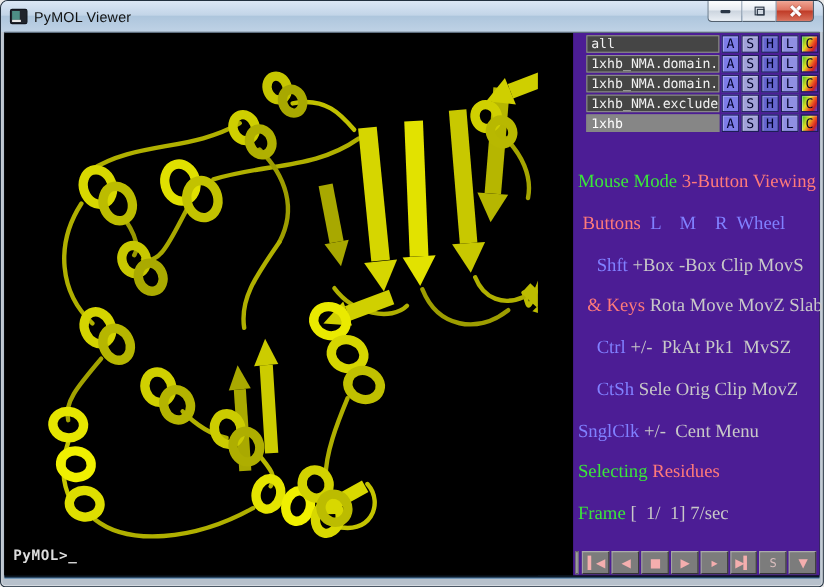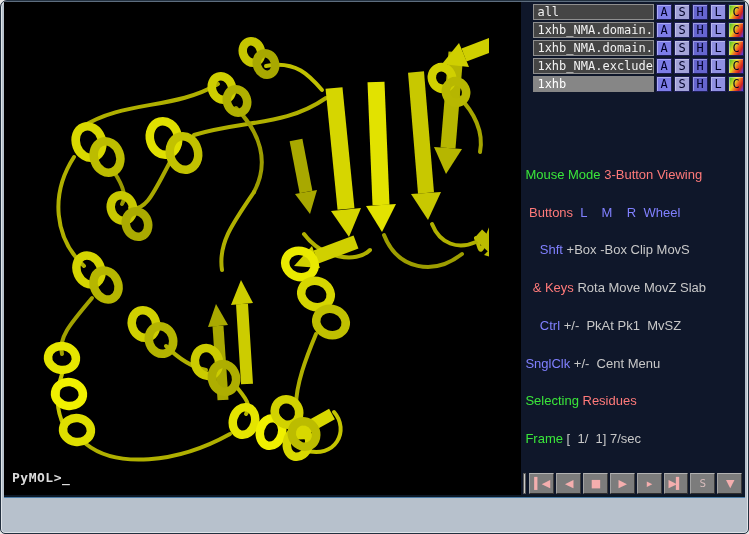--- a/index.html
+++ b/index.html
@@ -41,57 +41,75 @@
     position:relative;margin:0 3px 6px 3px;height:494px;display:flex;
     border-top:1px solid #5d6d7e;box-shadow:0 2px 0 #0c1825,0 3px 0 #4a7ba6;
     background:#000;
   }
   
   .viewport{position:relative;width:516px;height:100%;background:#000;overflow:hidden;cursor:crosshair;}
   .viewport svg{position:absolute;left:0;top:0;}
   .prompt{position:absolute;left:8px;bottom:10px;font-family:"DejaVu Sans Mono",monospace;
     font-size:13px;color:#dcdcdc;letter-spacing:.5px;font-weight:bold;}
   
-  .side-panel{position:relative;width:227px;height:100%;background:#0f172a;padding:2px 1px 0 12px;margin-left:32px;}
+  .side-panel{position:relative;width:227px;height:100%;background:#4c1d95;padding:2px 1px 0 12px;margin-left:32px;}
   .obj-row{display:flex;height:16px;margin-bottom:2px;gap:2px;}
   .obj-name{flex:1;background:#454545;border:1px solid #8f8f8f;color:#f2f2f2;
     font-family:"DejaVu Sans Mono",monospace;font-size:12px;line-height:14px;padding-left:3px;
     white-space:nowrap;overflow:hidden;cursor:pointer;}
   .obj-row.selected .obj-name{background:#868686;border-color:#868686;color:#fff;}
   .ashlc{width:16px;text-align:center;font-family:"DejaVu Sans Mono",monospace;font-size:12px;
     line-height:14px;color:#000028;border:1px solid #1d1d55;cursor:pointer;
     box-shadow:inset 1px 1px 0 rgba(255,255,255,.35);}
   .btn-a{background:#7d7de8;}
   .btn-s{background:#a2a2d8;}
   .btn-h{background:#6666cf;}
   .btn-l{background:#9090e2;}
   .btn-c{background:linear-gradient(120deg,#2fb52f 0%,#dede22 38%,#ee5522 62%,#cc2222 75%,#4霧444ff 100%);
     background:linear-gradient(120deg,#2fb52f 0%,#dede22 38%,#ee5522 62%,#cc2222 78%,#4444ff 100%);}
   
-  .mouse-panel{position:absolute;left:4px;bottom:24px;font-family:Liberation Sans, sans-serif;
-    font-size:13px;line-height:12.6px;white-space:pre;}
+  .mouse-panel{position:absolute;left:4px;bottom:24px;font-family:Liberation Serif, serif;
+    font-size:17px;line-height:12.6px;white-space:pre;}
   .c-g{color:#3ae63a;}
   .c-r{color:#ff7a7a;}
   .c-b{color:#8080ff;}
   .c-w{color:#c8c8c8;}
   
   .playback{position:absolute;left:2px;right:2px;bottom:1px;height:21px;display:flex;align-items:stretch;}
   .pb-handle{width:3px;background:#c9c9c9;border:1px solid #5a5a5a;margin-right:2px;}
   .pb-btn{flex:1;margin:0 1px;background:#7c7c7c;
     border-top:1px solid #b2b2b2;border-left:1px solid #a2a2a2;
     border-right:1px solid #3a3a3a;border-bottom:1px solid #2e2e2e;
     color:#f4aeae;font-family:"DejaVu Sans",sans-serif;font-size:11px;
     display:flex;align-items:center;justify-content:center;cursor:pointer;letter-spacing:-1px;white-space:nowrap;}
   .pb-btn.s-btn{color:#d8bcbc;font-family:"DejaVu Sans Mono",monospace;letter-spacing:0;}
 </style>
 </head>
 <body>
 
 <div class="window">
 
+  <div class="titlebar">
+    <div class="app-icon">
+        <div class="teal"></div>
+        <div class="dot"></div>
+      </div>
+    <div class="title-text">PyMOL Viewer</div>
+    <div class="win-buttons">
+      <div class="win-btn minimize">
+          <div class="glyph-min"></div>
+        </div>
+      <div class="win-btn maximize">
+          <div class="glyph-max"></div>
+        </div>
+      <div class="win-btn close">
+          <div class="glyph-close"></div>
+        </div>
+    </div>
+  </div>
 
   <div class="client">
 
     <div class="viewport">
       <svg width="516" height="494" viewBox="0 0 516 494">
         <defs>
           <linearGradient id="lg1" x1="0" y1="0" x2="0" y2="1">
             <stop offset="0" stop-color="#eded00"></stop>
               <stop offset="1" stop-color="#9e9e00"></stop>
           </linearGradient>
@@ -222,20 +240,21 @@
         <div class="ashlc btn-l">L</div>
         <div class="ashlc btn-c">C</div>
       </div>
 
       <div class="mouse-panel">
         <div><span class="c-g">Mouse Mode </span><span class="c-r">3-Button Viewing</span></div>
         <div><span class="c-r"> Buttons  </span><span class="c-b">L</span><span class="c-w">    </span><span class="c-b">M</span><span class="c-w">    </span><span class="c-b">R</span><span class="c-w">  </span><span class="c-b">Wheel</span></div>
         <div><span class="c-b">    Shft </span><span class="c-w">+Box -Box Clip MovS</span></div>
         <div><span class="c-r">  &amp; Keys </span><span class="c-w">Rota Move MovZ Slab</span></div>
         <div><span class="c-b">    Ctrl </span><span class="c-w">+/-  PkAt Pk1  MvSZ</span></div>
+        <div><span class="c-b">    CtSh </span><span class="c-w">Sele Orig Clip MovZ</span></div>
         <div><span class="c-b">SnglClk </span><span class="c-w">+/-  Cent Menu</span></div>
         <div><span class="c-g">Selecting </span><span class="c-r">Residues</span></div>
         <div><span class="c-g">Frame </span><span class="c-w">[  1/  1] 7/sec</span></div>
       </div>
 
       <div class="playback">
         <div class="pb-handle"></div>
         <div class="pb-btn">
             <span>▍◀</span>
           </div>

